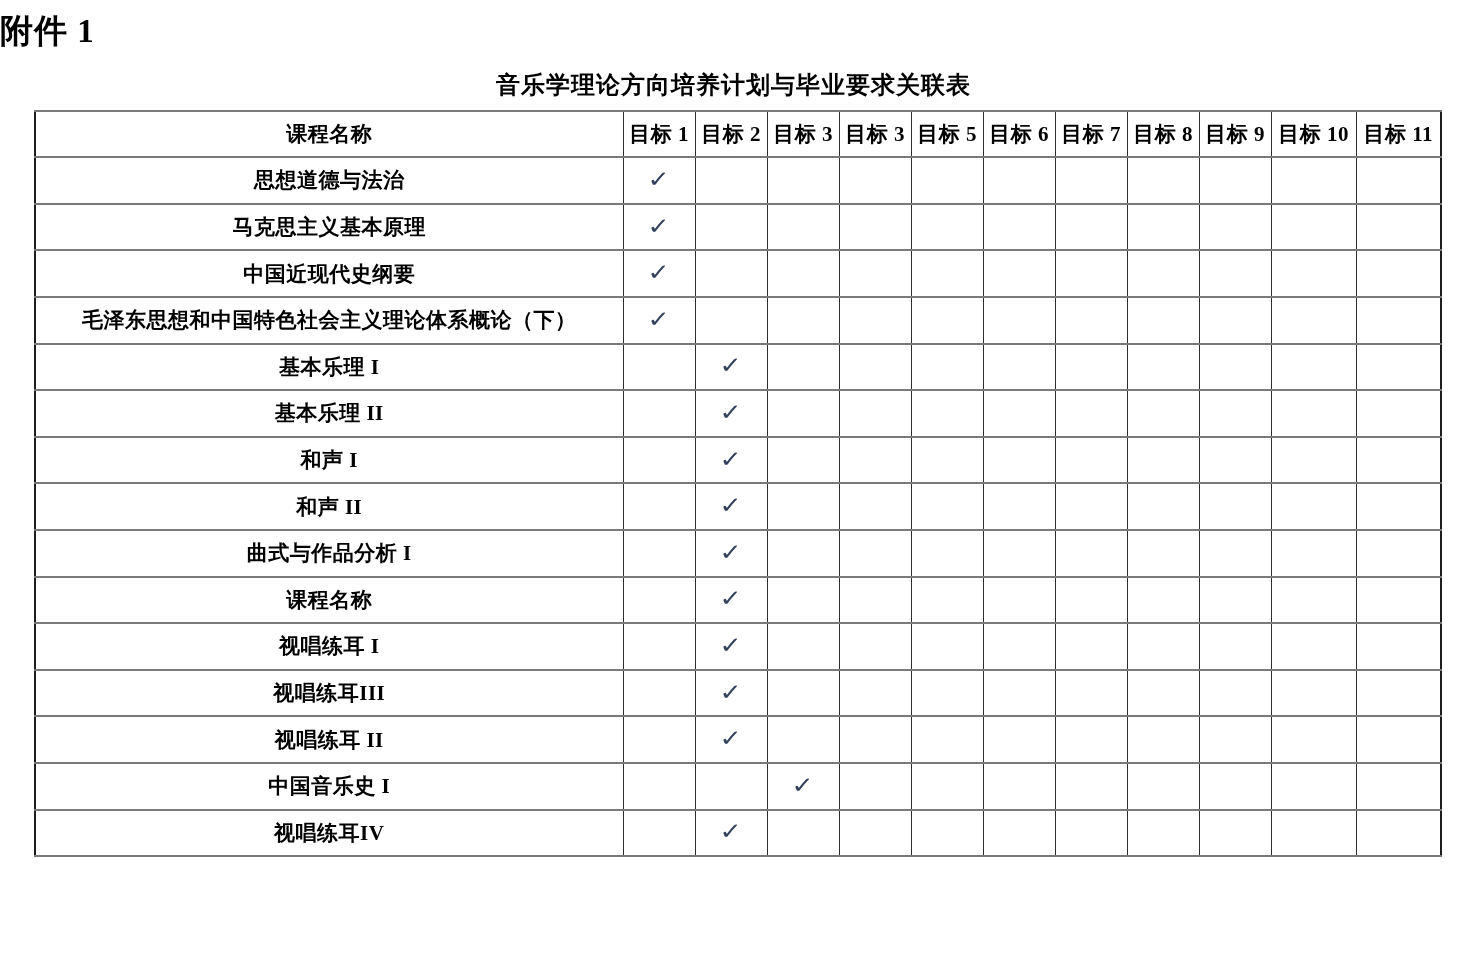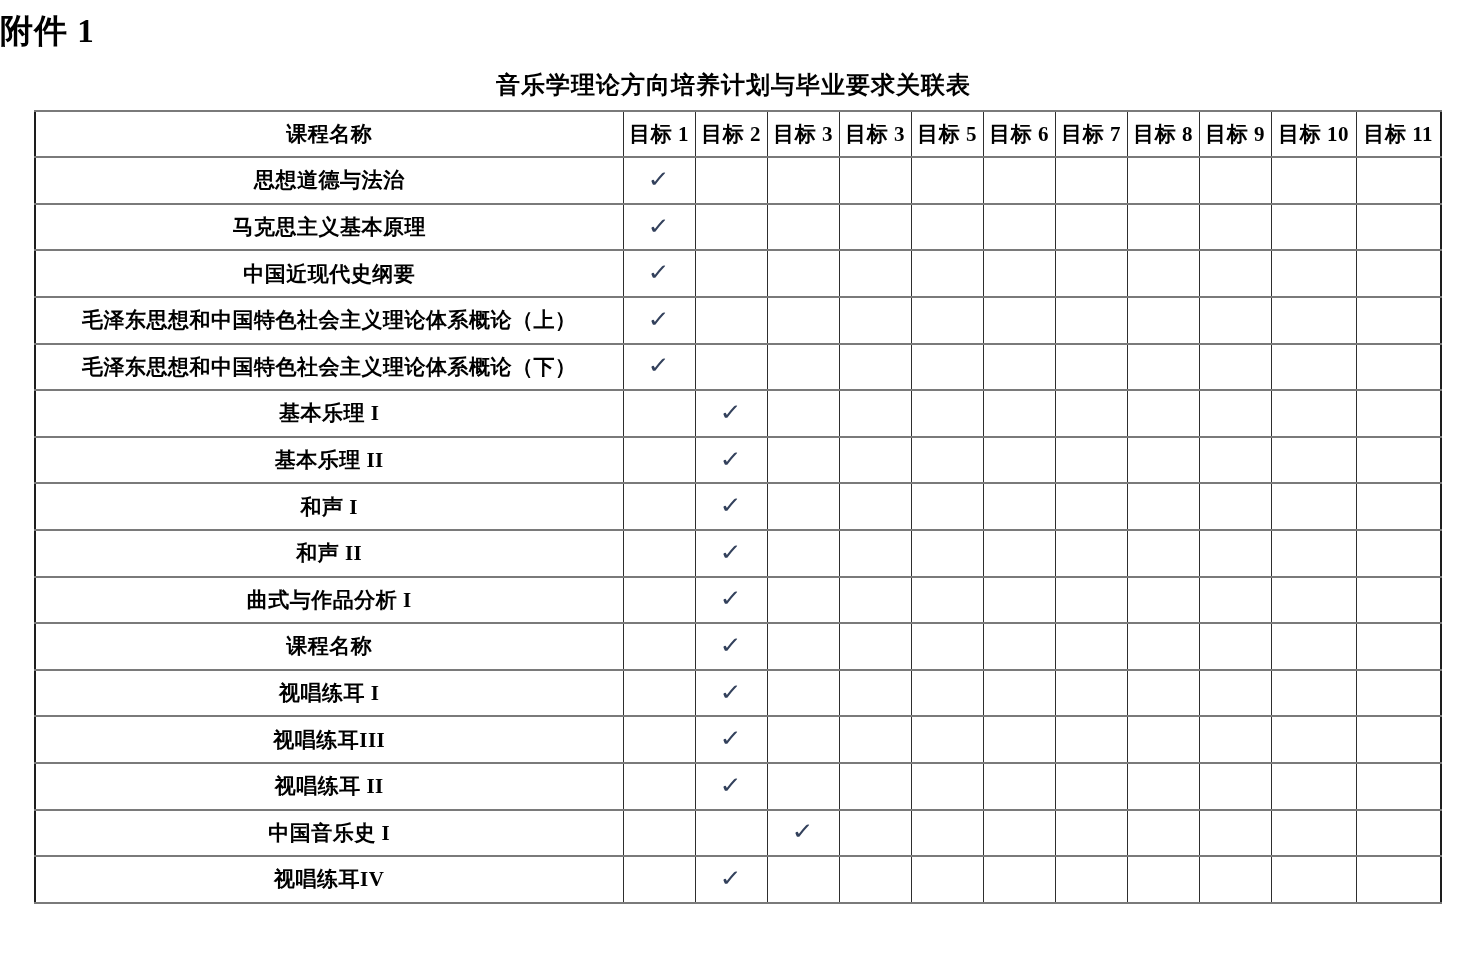--- a/index.html
+++ b/index.html
@@ -146,34 +146,20 @@
           <td class="goal-cell"></td>
           <td class="goal-cell"></td>
           <td class="goal-cell"></td>
           <td class="goal-cell"></td>
           <td class="goal-cell"></td>
           <td class="goal-cell"></td>
           <td class="goal-cell"></td>
           <td class="goal-cell"></td>
         </tr>
         <tr>
-          <td class="course-cell">毛泽东思想和中国特色社会主义理论体系概论（上）</td>
-          <td class="goal-cell"><span class="check" style="color: rgb(51, 65, 92);">✓</span></td>
-          <td class="goal-cell"></td>
-          <td class="goal-cell"></td>
-          <td class="goal-cell"></td>
-          <td class="goal-cell"></td>
-          <td class="goal-cell"></td>
-          <td class="goal-cell"></td>
-          <td class="goal-cell"></td>
-          <td class="goal-cell"></td>
-          <td class="goal-cell"></td>
-          <td class="goal-cell"></td>
-        </tr>
-        <tr>
           <td class="course-cell">毛泽东思想和中国特色社会主义理论体系概论（下）</td>
           <td class="goal-cell"><span class="check" style="color: rgb(51, 65, 92);">✓</span></td>
           <td class="goal-cell"></td>
           <td class="goal-cell"></td>
           <td class="goal-cell"></td>
           <td class="goal-cell"></td>
           <td class="goal-cell"></td>
           <td class="goal-cell"></td>
           <td class="goal-cell"></td>
           <td class="goal-cell"></td>

